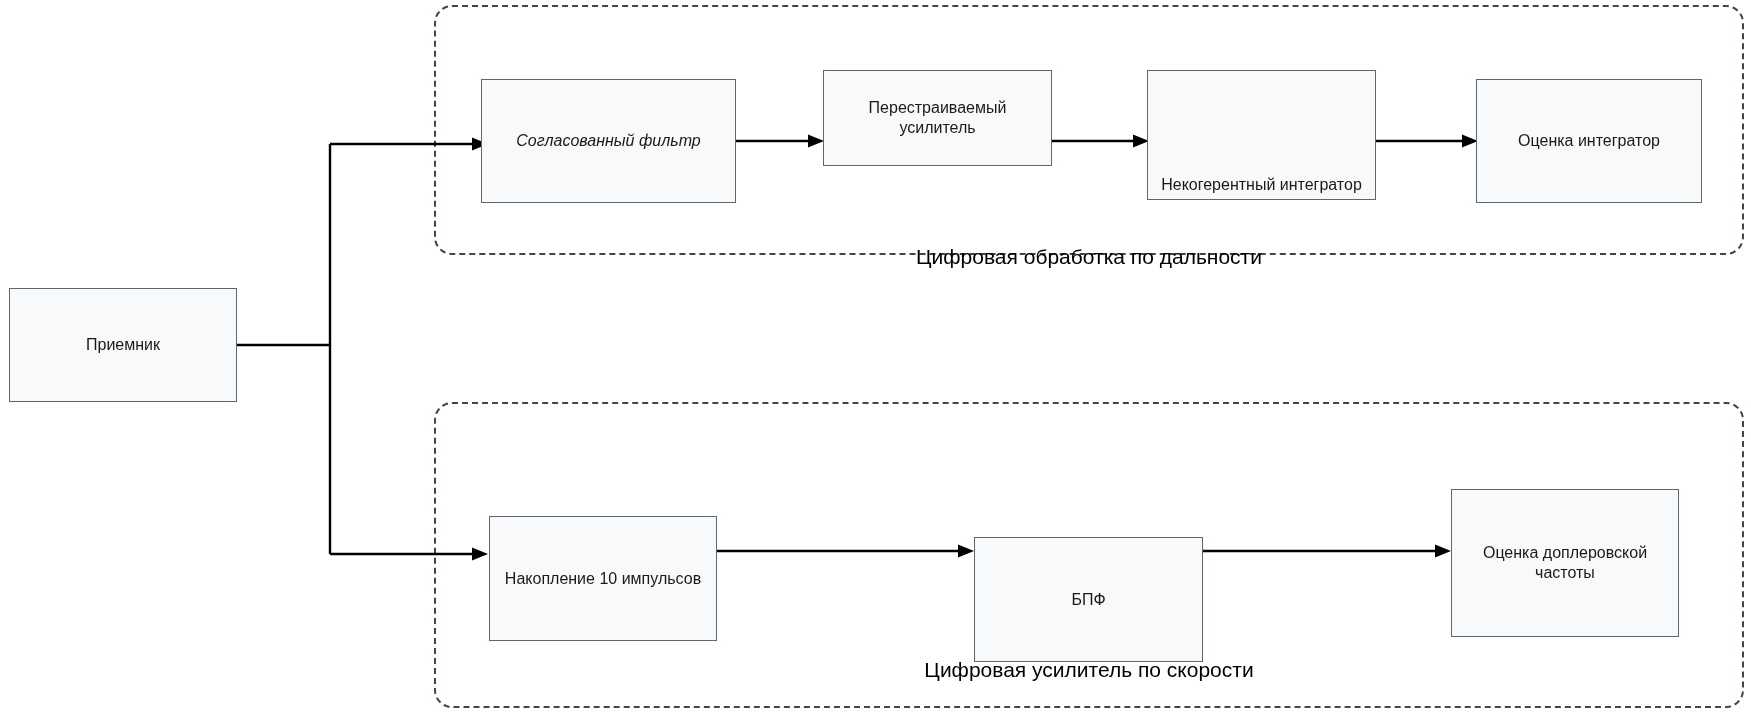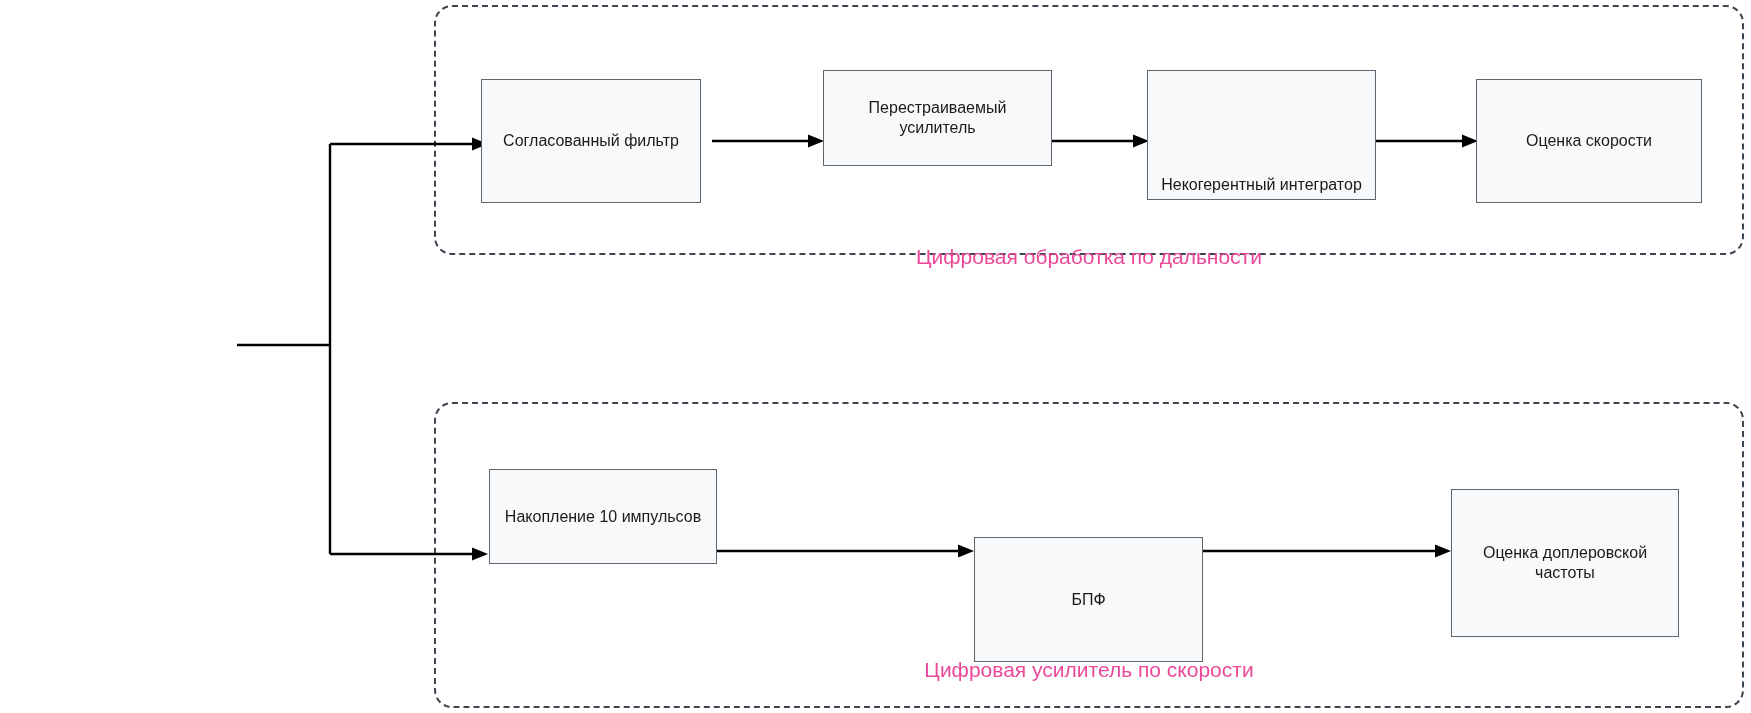--- a/index.html
+++ b/index.html
@@ -31,21 +31,21 @@
   }
   .group {
     position: absolute;
     box-sizing: border-box;
     border: 2px dashed #3c4650;
     border-radius: 18px;
     background: transparent;
   }
   .group-label {
     position: absolute;
-    color: #ec4899;
+    color: #000000;
     font-size: 21px;
     white-space: nowrap;
     text-align: center;
   }
   svg.wires {
     position: absolute;
     left: 0;
     top: 0;
     width: 1751px;
     height: 713px;
@@ -87,38 +87,41 @@
     <line x1="1376" y1="141" x2="1462" y2="141"></line>
     <polygon points="1462,134.5 1478,141 1462,147.5" fill="#000000"></polygon>
 
     <line x1="717" y1="551" x2="958" y2="551"></line>
     <polygon points="958,544.5 974,551 958,557.5" fill="#000000"></polygon>
 
     <line x1="1203" y1="551" x2="1435" y2="551"></line>
     <polygon points="1435,544.5 1451,551 1435,557.5" fill="#000000"></polygon>
   </svg>
 
+  <div class="box" style="left:9px; top:288px; width:228px; height:114px;">
+    <span>Приемник</span>
+  </div>
 
-  <div class="box" style="left:481px; top:79px; width:220px; height:124px;">
+  <div class="box" style="left:481px; top:79px; width:255px; height:124px;font-style:italic;">
     <span>Согласованный фильтр</span>
   </div>
 
   <div class="box" style="left:823px; top:70px; width:229px; height:96px;">
     <span>Перестраиваемый усилитель</span>
   </div>
 
   <div class="box" style="left:1147px; top:70px; width:229px; height:130px;align-items:flex-end;">
     <span>Некогерентный интегратор</span>
   </div>
 
   <div class="box" style="left:1476px; top:79px; width:226px; height:124px;">
-    <span>Оценка скорости</span>
+    <span>Оценка интегратор</span>
   </div>
 
-  <div class="box" style="left:489px; top:469px; width:228px; height:95px;">
+  <div class="box" style="left:489px; top:516px; width:228px; height:125px;">
     <span>Накопление 10 импульсов</span>
   </div>
 
   <div class="box" style="left:974px; top:489px; width:229px; height:125px;margin-top:48px;">
     <span>БПФ</span>
   </div>
 
   <div class="box" style="left:1451px; top:489px; width:228px; height:148px;">
     <span>Оценка доплеровской частоты</span>
   </div>

